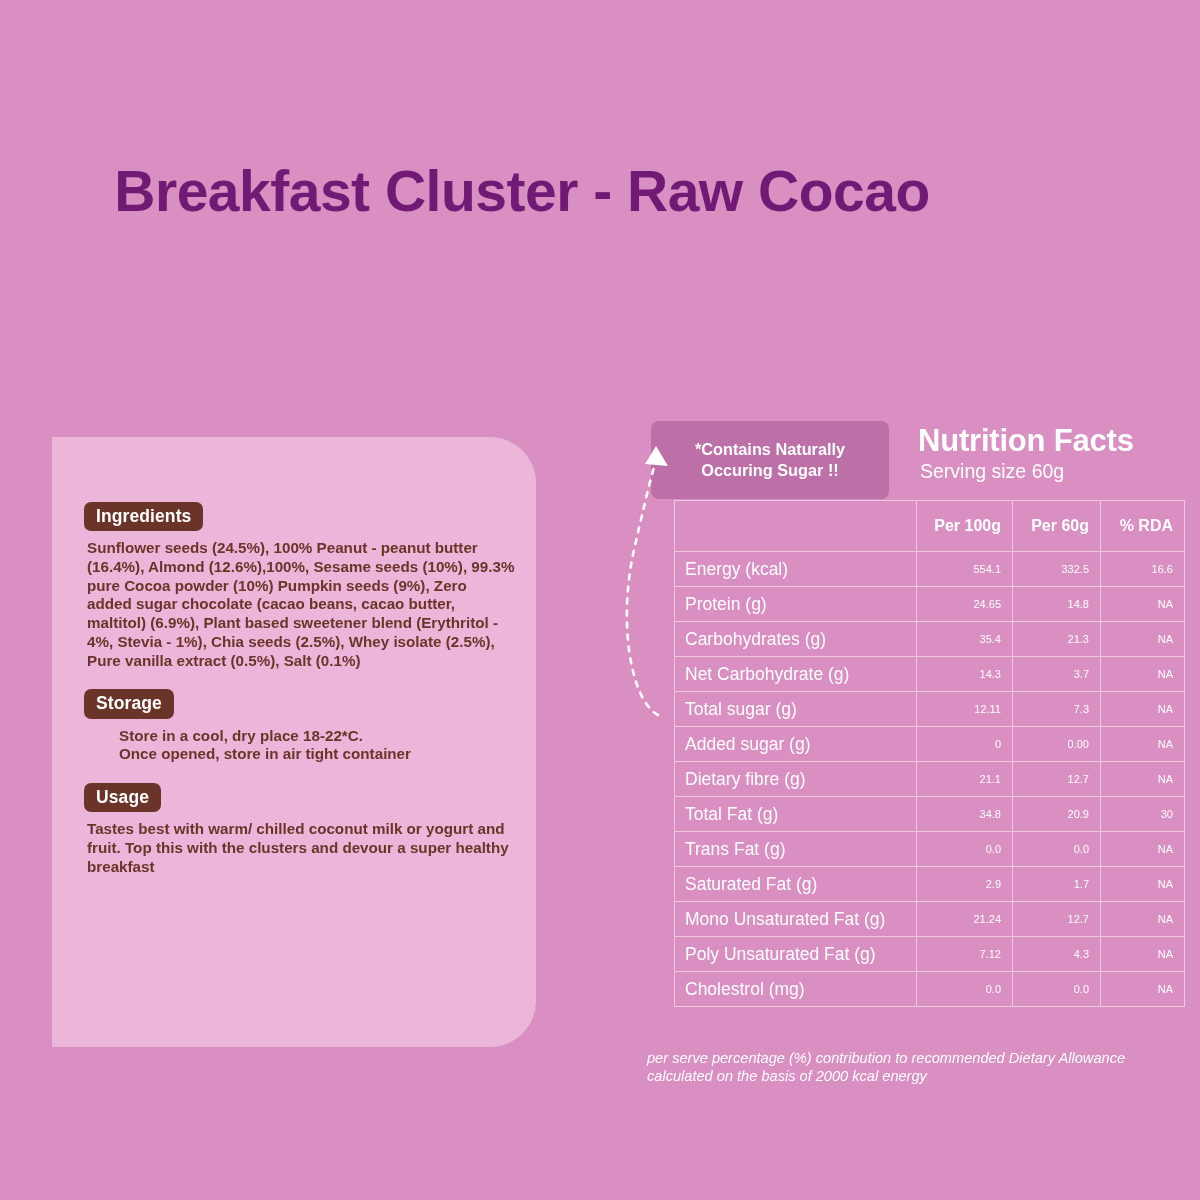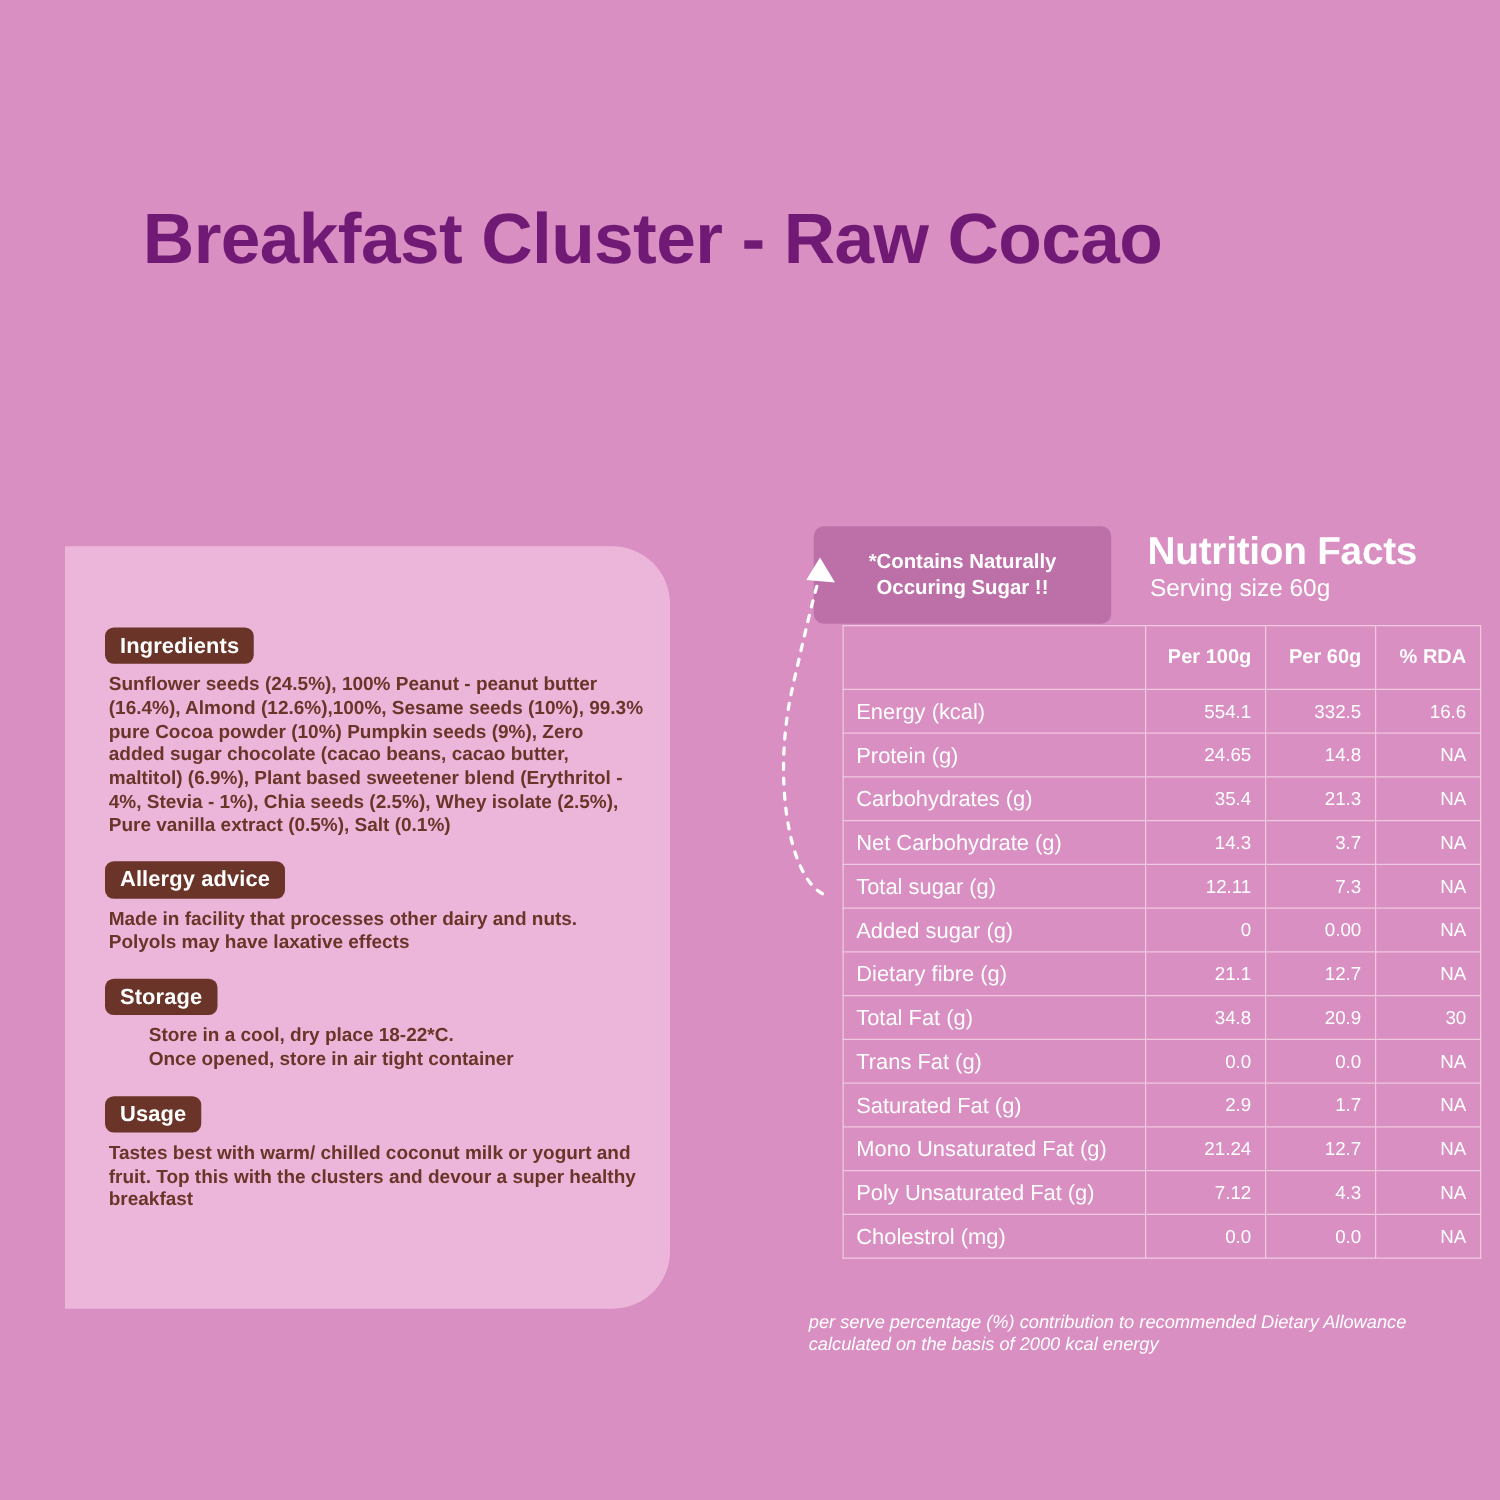--- a/index.html
+++ b/index.html
@@ -150,21 +150,21 @@
     vertical-align: middle;
   }
   .nutri-table thead th.blank { border-top-color: #efc9e0; }
 
   .nutri-table tbody td.rowname {
     font-size: 17.5px;
     text-align: left;
     padding-left: 10px;
   }
   .nutri-table tbody td.val {
-    font-size: 15px;
+    font-size: 11px;
     text-align: right;
     padding-right: 11px;
     padding-left: 23px;
   }
 
   
   .footnote {
     position: absolute;
     left: 647px;
     top: 1049px;
@@ -181,24 +181,20 @@
 <div class="page-title">Breakfast Cluster - Raw Cocao</div>
 
 <div class="info-card">
   <div class="info-inner">
 
     <div class="sec-block">
       <div class="sec-label">Ingredients</div>
       <div class="sec-body">Sunflower seeds (24.5%), 100% Peanut - peanut butter (16.4%), Almond (12.6%),100%,  Sesame seeds (10%), 99.3% pure Cocoa powder (10%) Pumpkin seeds (9%), Zero added sugar chocolate (cacao beans, cacao butter, maltitol) (6.9%), Plant based sweetener blend (Erythritol - 4%, Stevia - 1%), Chia seeds (2.5%), Whey isolate (2.5%), Pure vanilla extract (0.5%), Salt (0.1%)</div>
     </div>
 
-    <div class="sec-block">
-      <div class="sec-label">Allergy advice</div>
-      <div class="sec-body">Made in facility that processes other dairy and nuts. Polyols may have laxative effects</div>
-    </div>
 
     <div class="sec-block">
       <div class="sec-label">Storage</div>
       <div class="sec-body" style="white-space: pre-line; margin-left: 35px;">Store in a cool, dry place 18-22*C.
 Once opened, store in air tight container</div>
     </div>
 
     <div class="sec-block">
       <div class="sec-label">Usage</div>
       <div class="sec-body">Tastes best with warm/ chilled coconut milk or yogurt and fruit. Top this with the clusters and devour a super healthy breakfast</div>

